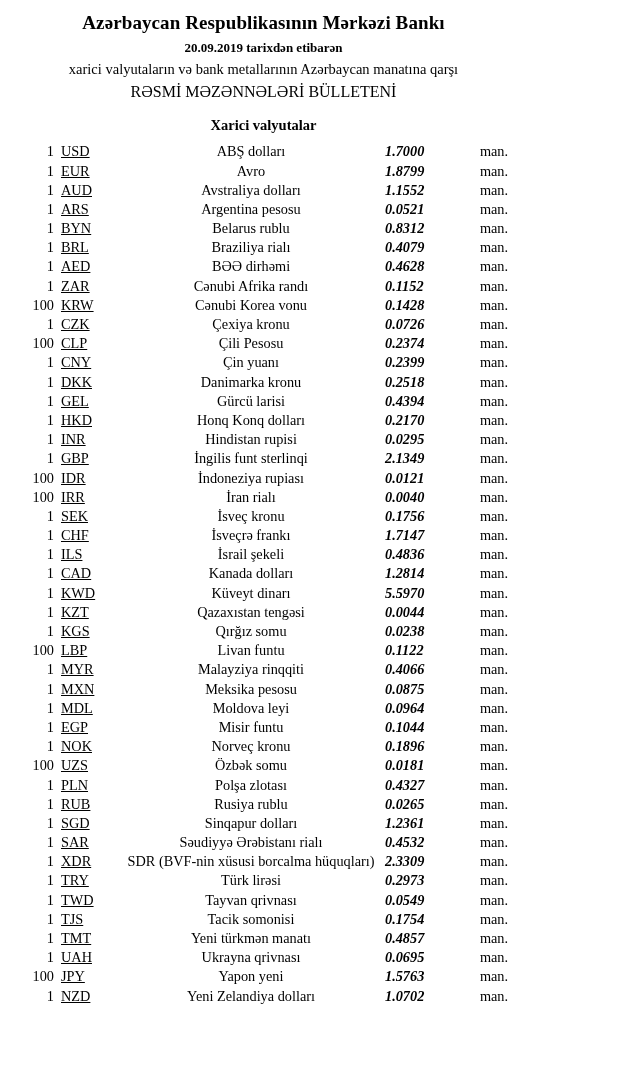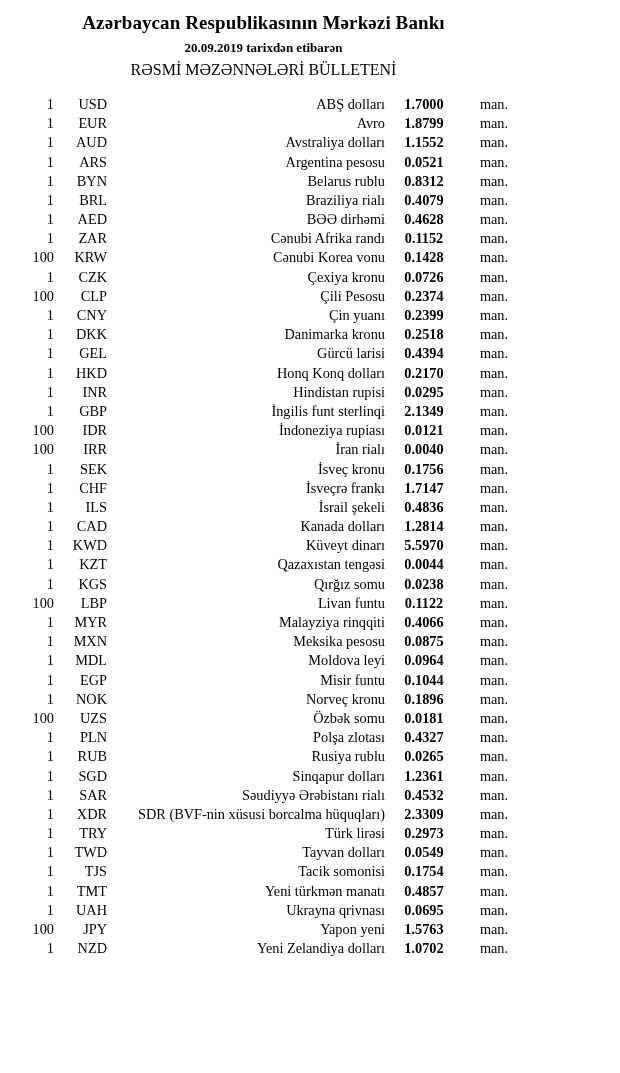--- a/index.html
+++ b/index.html
@@ -60,49 +60,52 @@
     vertical-align: baseline;
     white-space: nowrap;
   }
   .col-amount {
     width: 42px;
     text-align: right;
     padding-right: 7px !important;
   }
   .col-code {
     width: 46px;
-    text-align: right;
     padding-right: 10px !important;
+    text-decoration: underline;
   }
   .col-name {
-    text-align: right;
+    text-align: center;
     margin-left: 36px;
   }
   .col-rate {
     width: 78px;
-    text-align: center;
+    text-align: left;
     font-weight: bold;
+    font-style: italic;
     padding-right: 10px !important;
   }
   .col-unit {
     width: 42px;
     text-align: center;
   }
 </style>
 </head>
 <body>
 
 <div class="page">
 
   <div class="header">
     <div class="bank-name">Azərbaycan Respublikasının Mərkəzi Bankı</div>
     <div class="date-line">20.09.2019  tarixdən etibarən</div>
+    <div class="subtitle">xarici valyutaların və bank metallarının Azərbaycan manatına qarşı</div>
     <div class="bulletin">RƏSMİ MƏZƏNNƏLƏRİ BÜLLETENİ</div>
   </div>
 
+  <div class="section-title">Xarici valyutalar</div>
 
   <table class="rates">
     <tbody id="rates-body">
         <tr>
           <td class="col-amount">1</td>
           <td class="col-code">USD</td>
           <td class="col-name">ABŞ dolları</td>
           <td class="col-rate">1.7000</td>
           <td class="col-unit">man.</td>
         </tr>
@@ -368,21 +371,21 @@
         <tr>
           <td class="col-amount">1</td>
           <td class="col-code">TRY</td>
           <td class="col-name">Türk lirəsi</td>
           <td class="col-rate">0.2973</td>
           <td class="col-unit">man.</td>
         </tr>
         <tr>
           <td class="col-amount">1</td>
           <td class="col-code">TWD</td>
-          <td class="col-name">Tayvan dolları</td>
+          <td class="col-name">Tayvan qrivnası</td>
           <td class="col-rate">0.0549</td>
           <td class="col-unit">man.</td>
         </tr>
         <tr>
           <td class="col-amount">1</td>
           <td class="col-code">TJS</td>
           <td class="col-name">Tacik somonisi</td>
           <td class="col-rate">0.1754</td>
           <td class="col-unit">man.</td>
         </tr>

